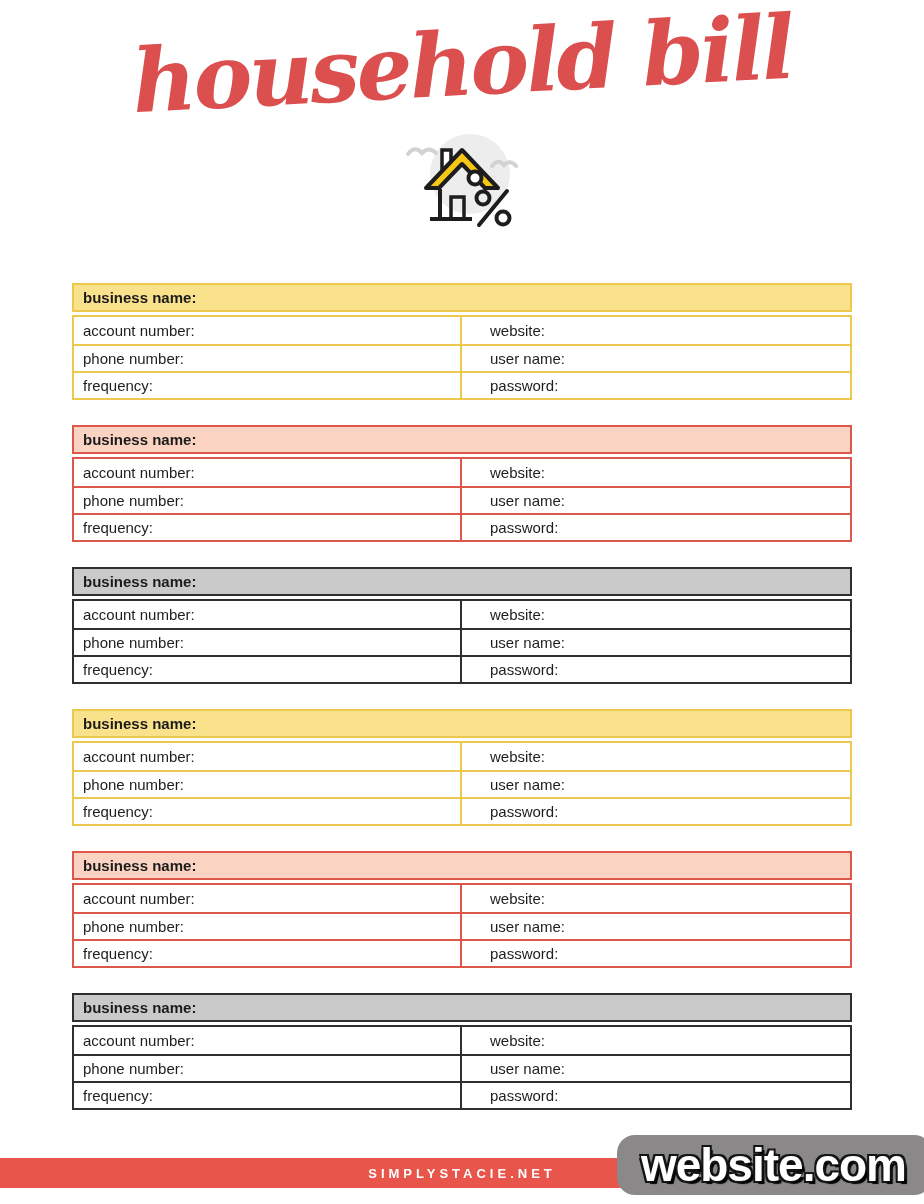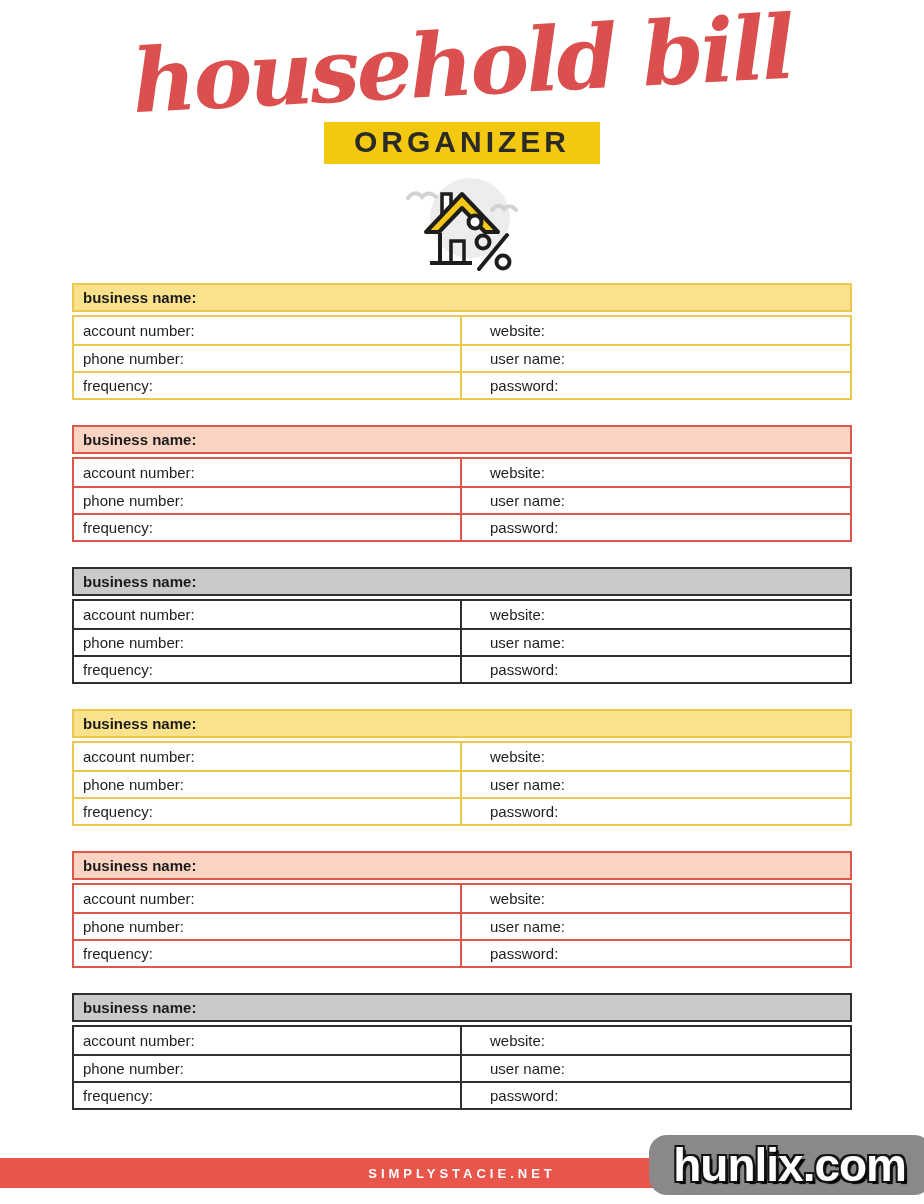--- a/index.html
+++ b/index.html
@@ -100,23 +100,20 @@
       -2px 2px 0 #141414, 3px 3px 1px #000000;
   }
 </style>
 </head>
 <body>
 
 <div class="page">
 
   <div class="hdr">
     <div class="script-title">household bill</div>
-    <div class="banner-row">
-      <div class="banner">ORGANIZER</div>
-    </div>
     <div class="icon-wrap">
       <svg width="132" height="106" viewBox="0 0 132 106" aria-hidden="true">
         <circle cx="74" cy="48" r="40" fill="#ededed"></circle>
         <path d="M12 28 q7 -9 14 -1 q7 -7 14 0" fill="none" stroke="#d2d2d2" stroke-width="4" stroke-linecap="round"></path>
         <path d="M96 40 q6 -8 12 -1 q6 -6 12 1" fill="none" stroke="#d2d2d2" stroke-width="4" stroke-linecap="round"></path>
         <rect x="46" y="24" width="9" height="22" fill="#ffffff" stroke="#1d1d1d" stroke-width="3.5"></rect>
         <path d="M30 62 L66 24 L102 62 L89 62 L66 38 L43 62 Z" fill="#f5c816" stroke="#1d1d1d" stroke-width="4" stroke-linejoin="round"></path>
         <circle cx="79" cy="52" r="6.5" fill="#ffffff" stroke="#1d1d1d" stroke-width="4"></circle>
         <line x1="44" y1="63" x2="44" y2="93" stroke="#1d1d1d" stroke-width="4"></line>
         <line x1="34" y1="93" x2="76" y2="93" stroke="#1d1d1d" stroke-width="4"></line>
@@ -239,16 +236,16 @@
     </section>
 
   </div>
 
   <div class="footer-line"></div>
   <footer class="footer">
     <span>SIMPLYSTACIE.NET</span>
   </footer>
 
   <div class="watermark">
-    <span>hunlix.com</span>
+    <span>website.com</span>
   </div>
 
 </div>
 
 </body></html>

